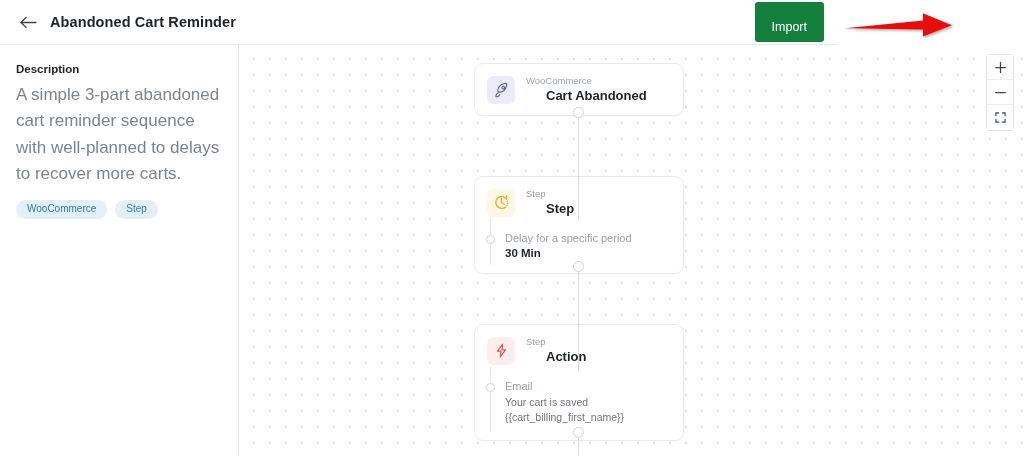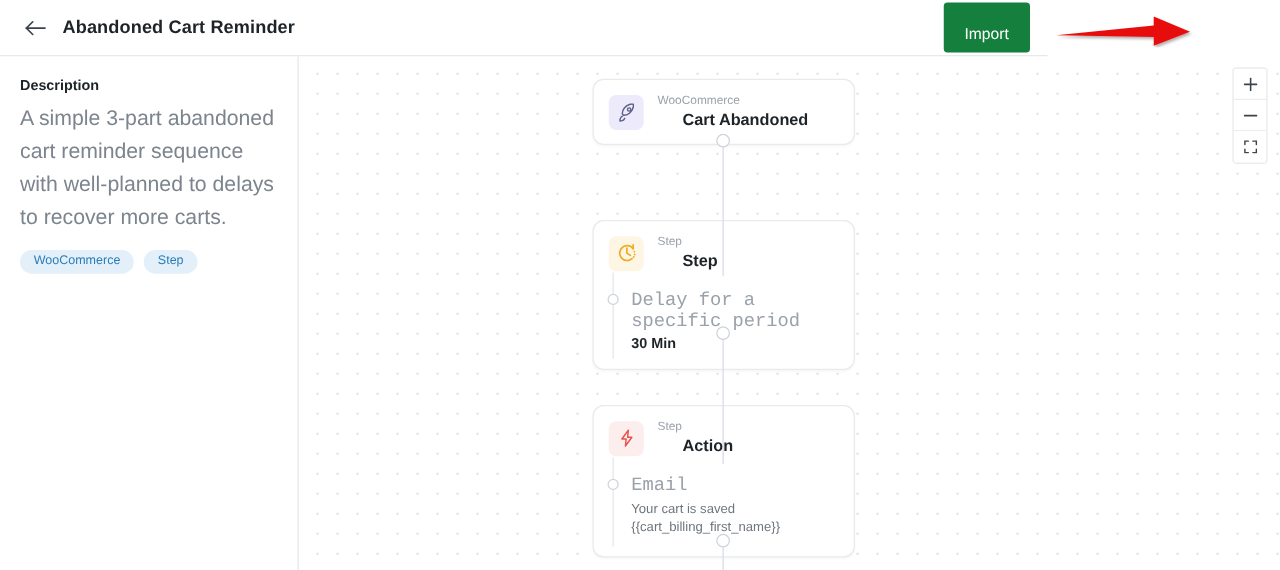--- a/index.html
+++ b/index.html
@@ -171,21 +171,21 @@
     background: #e4e6eb;
   }
   .body-dot {
     position: absolute;
     left: 10.5px; top: 7px;
     width: 9px; height: 9px;
     border-radius: 50%;
     background: #ffffff;
     border: 1px solid #cfd3da;
   }
-  .body-kicker { font-size: 15px; color: #9aa1a9; margin-bottom: 3px; font-family: Liberation Mono, monospace; }
+  .body-kicker { font-size: 11px; color: #9aa1a9; margin-bottom: 3px; }
   .body-title  { font-size: 11.5px; font-weight: 700; color: #1d2327; }
   .body-sub    {
     font-size: 10.5px; color: #6f767e; line-height: 1.45;
     margin-top: 1px;
     word-break: break-word;
   }
 
   
   .connector {
     position: absolute;

